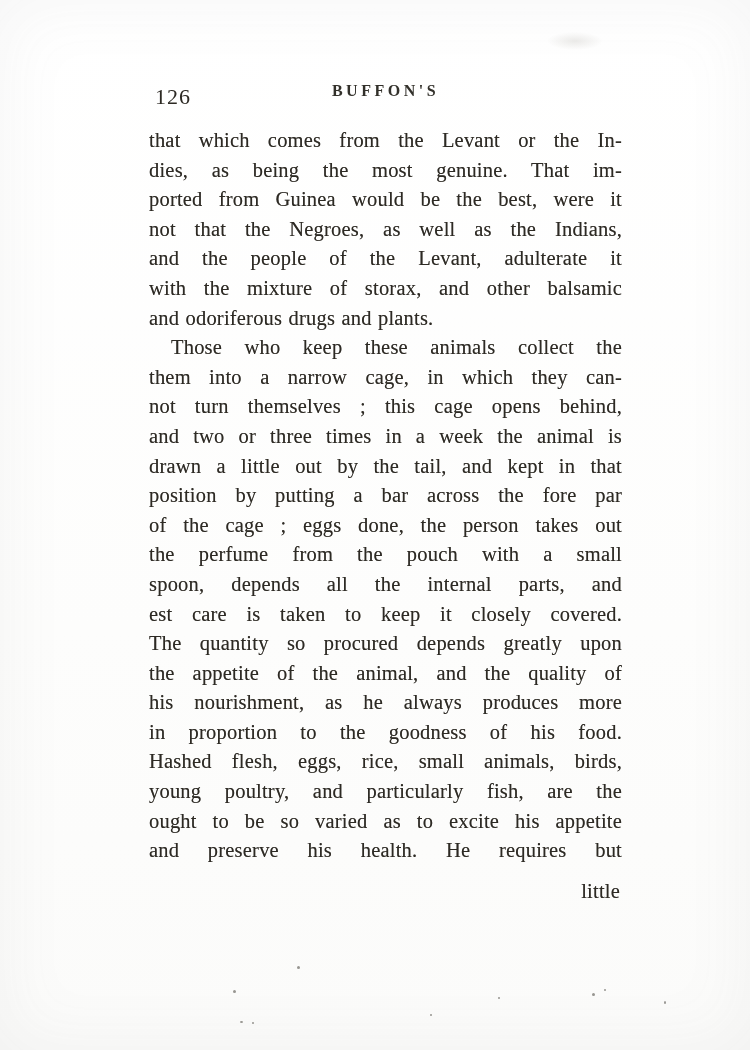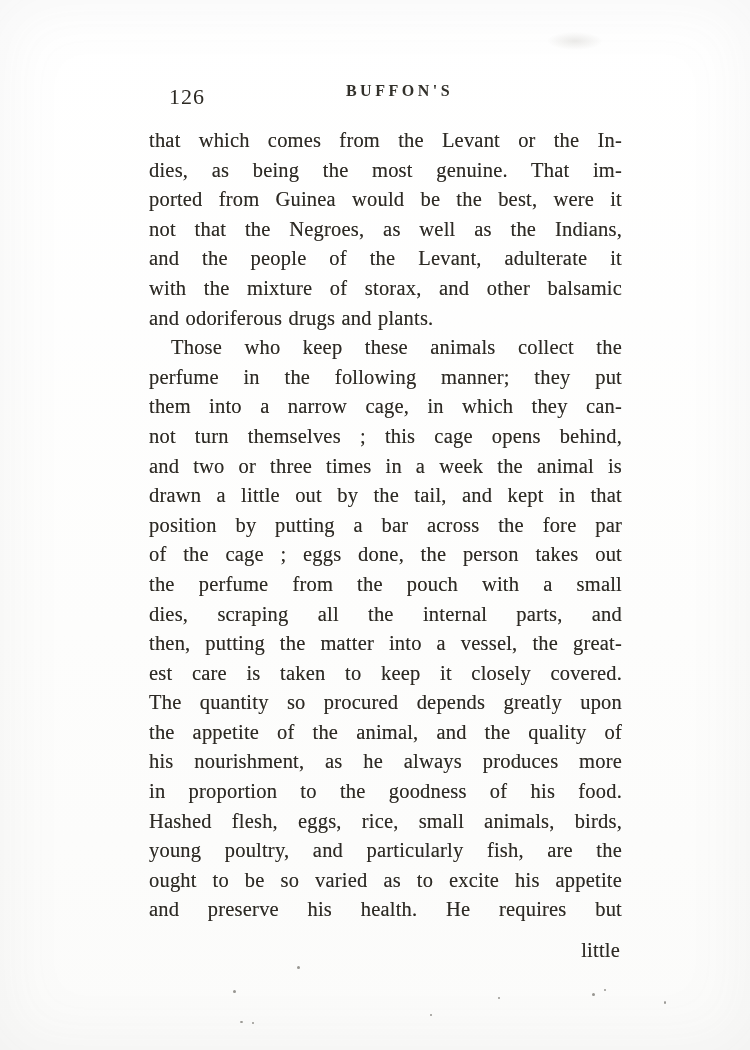--- a/index.html
+++ b/index.html
@@ -13,21 +13,21 @@
     height: 1050px;
     background: linear-gradient(180deg, #ffffff 0%, #fdfdfc 60%, #fbfbfa 100%);
     box-shadow: inset 0 0 70px rgba(120,118,110,0.07);
     overflow: hidden;
     font-family: "Liberation Serif", "DejaVu Serif", serif;
     color: #2d2a25;
   }
   .header-row {
     position: absolute;
     top: 82px;
-    left: 163px;
+    left: 149px;
     width: 473px;
     height: 28px;
   }
   .page-number {
     position: absolute;
     left: 6px;
     top: 2px;
     font-size: 22px;
     letter-spacing: 1px;
     color: #2c2923;
@@ -95,30 +95,28 @@
 
   <div class="text-block">
       <div class="line just">that which comes from the Levant or the In-</div>
       <div class="line just">dies, as being the most genuine.  That im-</div>
       <div class="line just">ported from Guinea would be the best, were it</div>
       <div class="line just">not that the Negroes,  as well as the Indians,</div>
       <div class="line just">and the people of the Levant, adulterate it</div>
       <div class="line just">with the mixture of storax, and other balsamic</div>
       <div class="line left">and odoriferous drugs and plants.</div>
       <div class="line just indent">Those who keep these animals collect the</div>
-      <div class="line just">perfume in the following manner; they put</div>
       <div class="line just">them into a narrow cage, in which they can-</div>
       <div class="line just">not turn themselves ; this cage opens behind,</div>
       <div class="line just">and two or three times in a week the animal is</div>
       <div class="line just">drawn a little out by the tail, and kept in that</div>
       <div class="line just">position by putting a bar across the fore par</div>
       <div class="line just">of the cage ;  eggs done, the person takes out</div>
       <div class="line just">the perfume from the pouch with a small</div>
-      <div class="line just">dies, scraping all the internal parts, and</div>
-      <div class="line just">then, putting the matter into a vessel, the great-</div>
+      <div class="line just">spoon, depends all the internal parts, and</div>
       <div class="line just">est care is taken to keep it closely covered.</div>
       <div class="line just">The quantity so procured depends greatly upon</div>
       <div class="line just">the appetite of the animal, and the quality of</div>
       <div class="line just">his nourishment, as he always produces more</div>
       <div class="line just">in proportion to the goodness of his food.</div>
       <div class="line just">Hashed flesh, eggs, rice, small animals, birds,</div>
       <div class="line just">young poultry, and particularly fish, are the</div>
       <div class="line just">ought to be so varied as to excite his appetite</div>
       <div class="line just">and preserve his health.  He requires but</div>
       <div class="line right">little</div>

